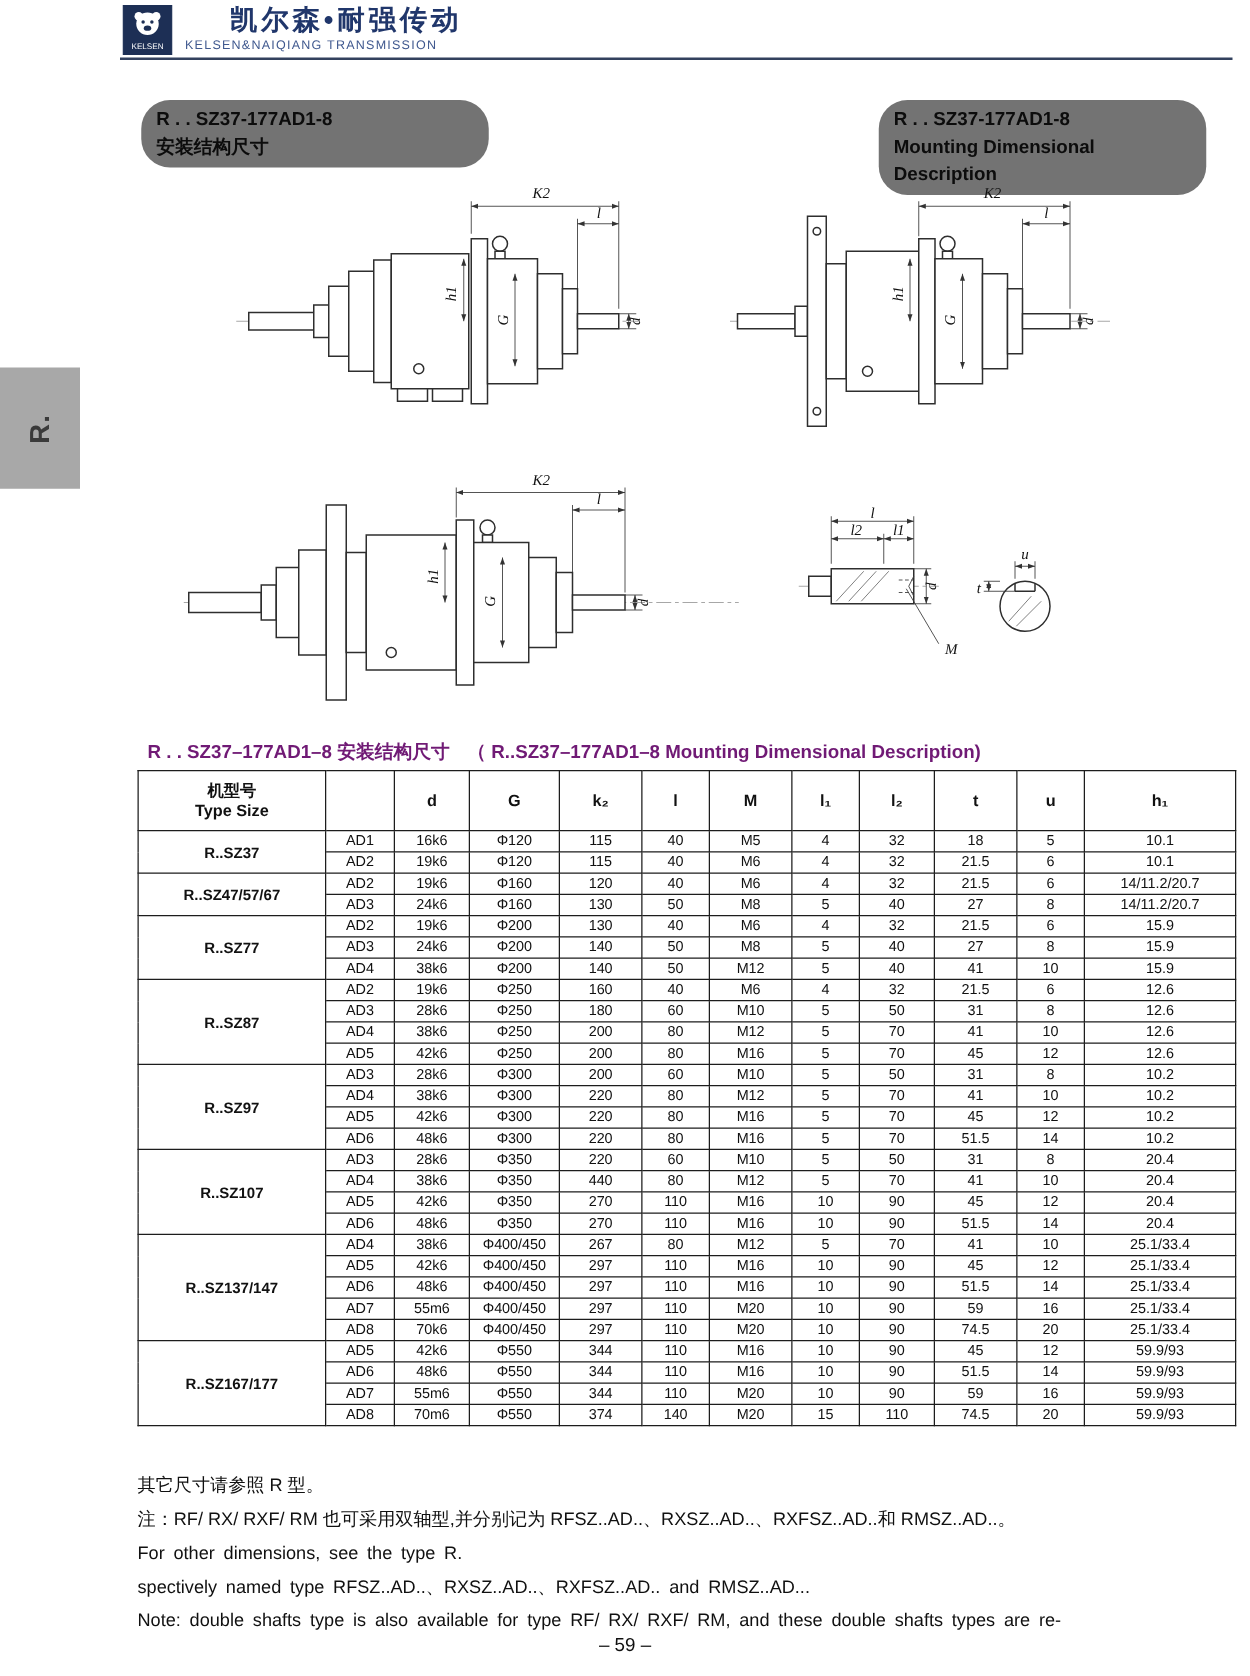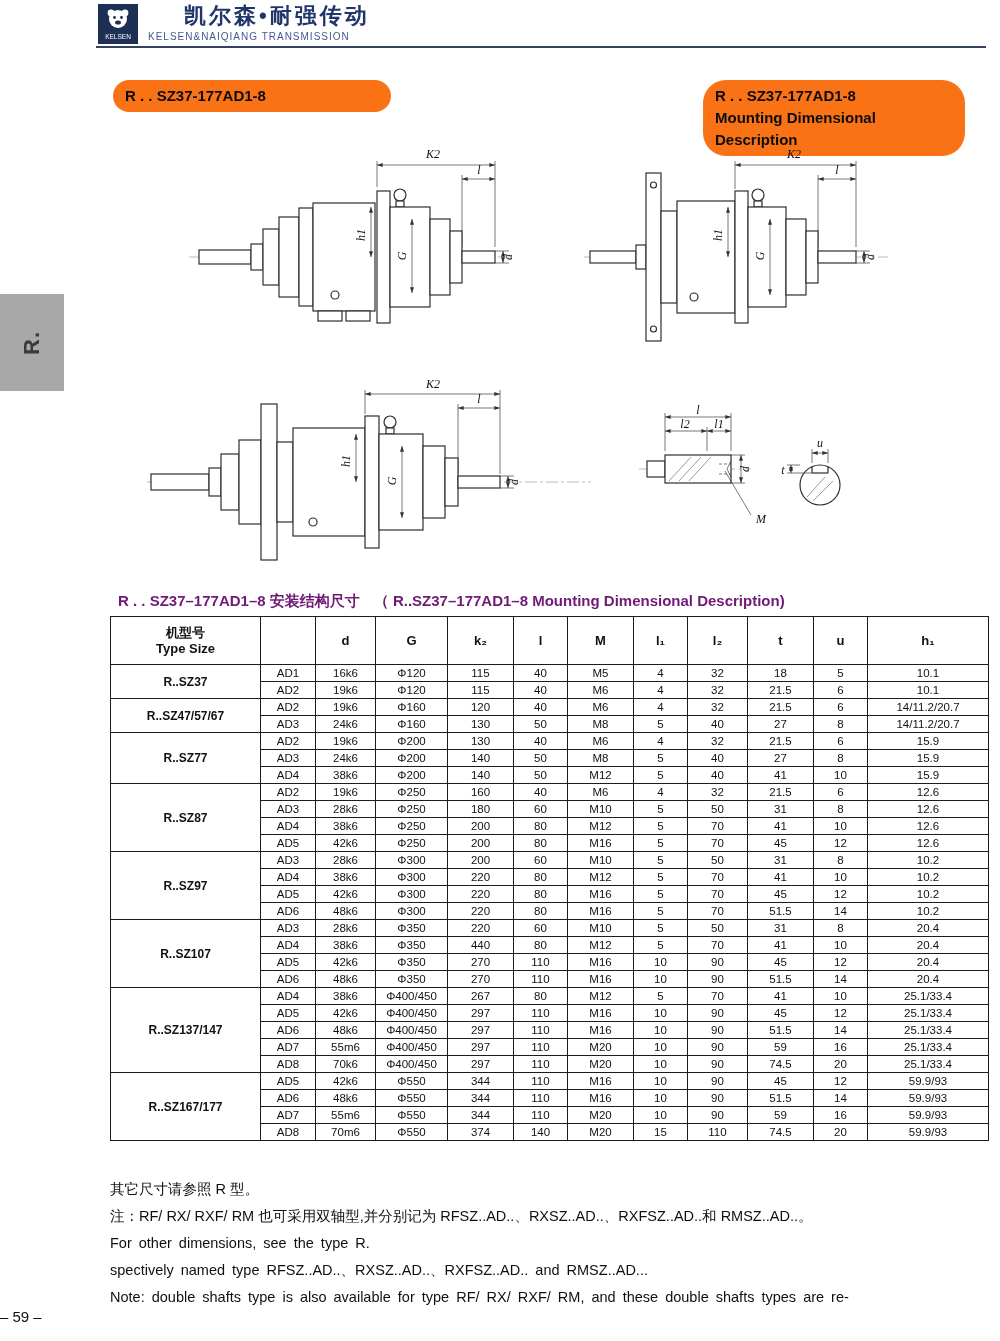--- a/index.html
+++ b/index.html
@@ -6,21 +6,21 @@
   body { background:#e8e8e8; font-family:"Liberation Sans","DejaVu Sans",sans-serif; }
   .page { position:relative; width:1000px; height:1341px; background:#ffffff; overflow:hidden; margin:0 auto; color:#111; }
 
   
   .hdr { position:absolute; left:98px; top:4px; display:flex; gap:10px; align-items:flex-start; }
   .brand-cn { font-size:22px; font-weight:bold; color:#20366b; letter-spacing:3px; line-height:24px;margin-left:36px; }
   .brand-en { font-size:10px; color:#40598f; letter-spacing:1px; margin-top:3px; }
   .hdr-rule { position:absolute; left:96px; top:46px; width:890px; border-top:2px solid #33415e; }
 
   
-  .tbox { position:absolute; background:#f97316; padding:5px 12px; font-weight:bold; font-size:15px; line-height:22px; color:#0c0c0c;border-radius:23px; }
+  .tbox { position:absolute; background:#737373; padding:5px 12px; font-weight:bold; font-size:15px; line-height:22px; color:#0c0c0c;border-radius:23px; }
   .tbox.left  { left:113px; top:80px; width:278px; }
   .tbox.right { left:703px; top:80px; width:262px; }
 
   
   .side-tab { position:absolute; left:0; top:294px; width:64px; height:97px; background:#a8a8a8; display:flex; align-items:center; justify-content:center; }
   .side-tab span { display:inline-block; transform:rotate(-90deg); font-size:22px; font-weight:bold; color:#3a3a3a; letter-spacing:1px; }
 
   
   .drawing { position:absolute; }
   .part { fill:#ffffff; stroke:#2e2e2e; stroke-width:1.2; }
@@ -36,21 +36,21 @@
   .spec-table th, .spec-table td { border:1px solid #1c1c1c; text-align:center; vertical-align:middle; padding:0 1px; }
   .spec-table thead th { height:48px; font-size:13px; font-weight:bold; line-height:16px; }
   .spec-table td { height:17px; font-size:11.5px; line-height:12px; }
   .spec-table .type-cell { font-size:12px;font-weight:bold; }
 
   
   .notes { position:absolute; left:110px; top:1176px; width:885px; font-size:14.5px; color:#101010; }
   .notes p { line-height:27px; }
   .notes p.en { word-spacing:3px; }
 
-  .pgnum { position:absolute; left:0; top:1308px; width:1000px; text-align:left; font-size:15px; color:#101010; }
+  .pgnum { position:absolute; left:0; top:1308px; width:1000px; text-align:center; font-size:15px; color:#101010; }
 </style>
 </head>
 <body>
 
 <div class="page">
 
   <div class="hdr">
     <svg width="40" height="40" viewBox="0 0 40 40">
       <rect x="0.5" y="0.5" width="39" height="39" fill="#1d2f55" stroke="#1d2f55"></rect>
       <circle cx="13" cy="9" r="3.4" fill="#ffffff"></circle>
@@ -63,20 +63,21 @@
     </svg>
     <div>
       <div class="brand-cn">凯尔森•耐强传动</div>
       <div class="brand-en">KELSEN&amp;NAIQIANG TRANSMISSION</div>
     </div>
   </div>
   <div class="hdr-rule"></div>
 
   <div class="tbox left">
     <div>R . . SZ37-177AD1-8</div>
+    <div>安装结构尺寸</div>
   </div>
   <div class="tbox right">
     <div>R . . SZ37-177AD1-8</div>
     <div>Mounting Dimensional Description</div>
   </div>
 
   <div class="side-tab">
     <span>R.</span>
   </div>
 

